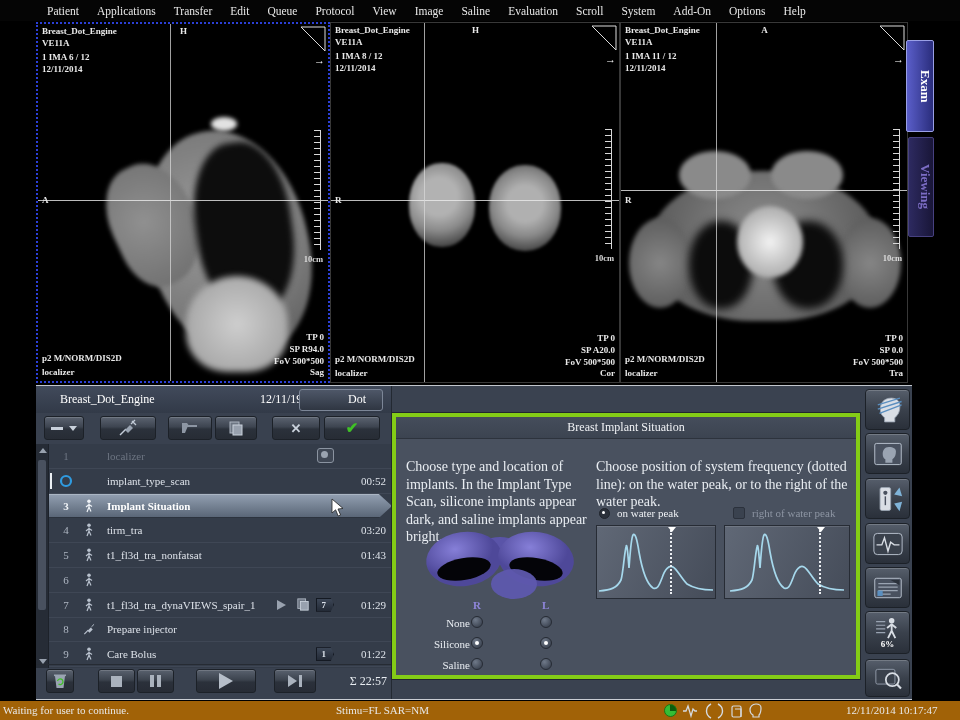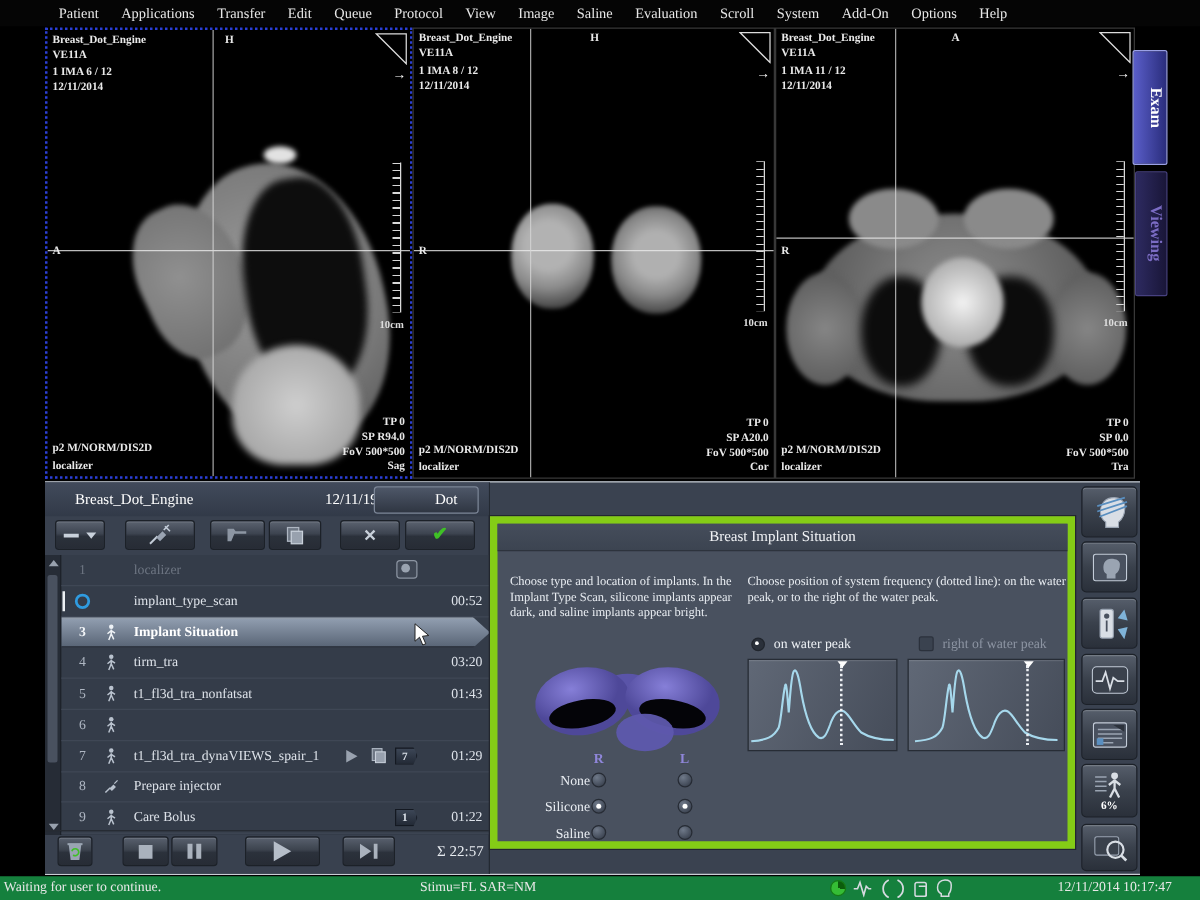--- a/index.html
+++ b/index.html
@@ -75,23 +75,23 @@
   .pause-shape{display:flex;gap:3px;}
   .pause-shape i{display:block;width:4px;height:12px;background:#aab2bd;}
   .play-shape{width:0;height:0;border-left:14px solid #b6bec9;border-top:8px solid transparent;border-bottom:8px solid transparent;}
   .skip-shape{display:flex;align-items:center;}
   .skip-shape .t{width:0;height:0;border-left:9px solid #aab2bd;border-top:6px solid transparent;border-bottom:6px solid transparent;}
   .skip-shape .b{width:3px;height:12px;background:#aab2bd;margin-left:2px;}
   .total-time{position:absolute;right:4px;top:9px;color:#e8ecf1;font-size:12px;}
 
   
   .dialog{position:absolute;left:356px;top:27px;width:468px;height:266px;background:#49515f;border:1px solid #5d московa6573;box-shadow:0 0 0 1px #22262e;box-sizing:border-box;}
-  .dialog{border:6px solid #84cc16;}
+  .dialog{border:4px solid #84cc16;}
   .dialog-title{height:21px;background:linear-gradient(#454d5b,#3c4451);border-bottom:1px solid #2d333d;color:#f1f3f6;font-size:12px;text-align:center;line-height:21px;}
-  .instr{color:#e9edf2;font-size:10px;line-height:1.25;position:absolute;}
+  .instr{color:#e9edf2;font-size:14px;line-height:1.25;position:absolute;}
   .instr.left{left:10px;top:41px;width:188px;}
   .instr.right{left:200px;top:41px;width:260px;}
   .freq-option{position:absolute;display:flex;align-items:center;gap:7px;font-size:11px;}
   #opt-onwater{left:203px;top:90px;color:#eef1f5;}
   #opt-rightwater{left:337px;top:90px;color:#8d95a3;}
   .small-radio{width:9px;height:9px;border-radius:50%;background:#2a303a;border:1px solid #20252d;position:relative;flex:none;}
   .small-radio.sel::after{content:'';position:absolute;left:2px;top:2px;width:3px;height:3px;border-radius:50%;background:#fff;}
   .small-square{width:10px;height:10px;border-radius:2px;background:#3a424f;border:1px solid #2b313c;flex:none;}
   .breast-fig{position:absolute;left:26px;top:104px;}
   .side-label{position:absolute;color:#8f86da;font-weight:bold;font-size:11px;}
@@ -105,21 +105,21 @@
   .curve{position:absolute;left:0;top:0;}
   .opt-label{position:absolute;width:72px;text-align:right;color:#e9edf2;font-size:11px;}
   .imp-radio{position:absolute;width:12px;height:12px;border-radius:50%;background:radial-gradient(circle at 35% 30%,#6f7989,#424a58 70%,#333a46);border:1px solid #262b34;box-sizing:border-box;}
   .imp-radio.sel::after{content:'';position:absolute;left:3px;top:3px;width:4px;height:4px;border-radius:50%;background:#fff;}
 
   
   .sbtn{position:absolute;left:829px;width:45px;border-radius:4px;border:1px solid #1c2128;background:linear-gradient(#565e6b,#3a414c 50%,#2a303a);box-shadow:inset 0 1px 0 rgba(255,255,255,.18);display:flex;flex-direction:column;align-items:center;justify-content:center;box-sizing:border-box;}
   .sar-text{color:#fff;font-size:9px;font-weight:bold;line-height:1;margin-top:1px;}
 
   
-  .statusbar{position:absolute;left:0;top:701px;width:960px;height:19px;background:#15803d;overflow:hidden;}
+  .statusbar{position:absolute;left:0;top:701px;width:960px;height:19px;background:#a16207;overflow:hidden;}
   .status-msg{position:absolute;left:3px;top:3px;color:#e8e8e8;font-size:11px;white-space:nowrap;}
   .status-monitor{position:absolute;left:336px;top:3px;color:#e8e8e8;font-size:11px;white-space:nowrap;}
   .status-datetime{position:absolute;left:846px;top:3px;color:#e8e8e8;font-size:11px;white-space:nowrap;}
   .sicons{position:absolute;left:664px;top:1px;height:17px;display:flex;align-items:center;gap:5px;}
   .s-timer{width:13px;height:13px;border-radius:50%;background:conic-gradient(#0c5c0c 0deg 100deg,#35bd35 100deg 360deg);border:1px solid #157a15;box-sizing:border-box;}
 
   .cursor-pointer{position:absolute;left:331px;top:498px;z-index:60;}
 </style>
 </head>
 <body>

